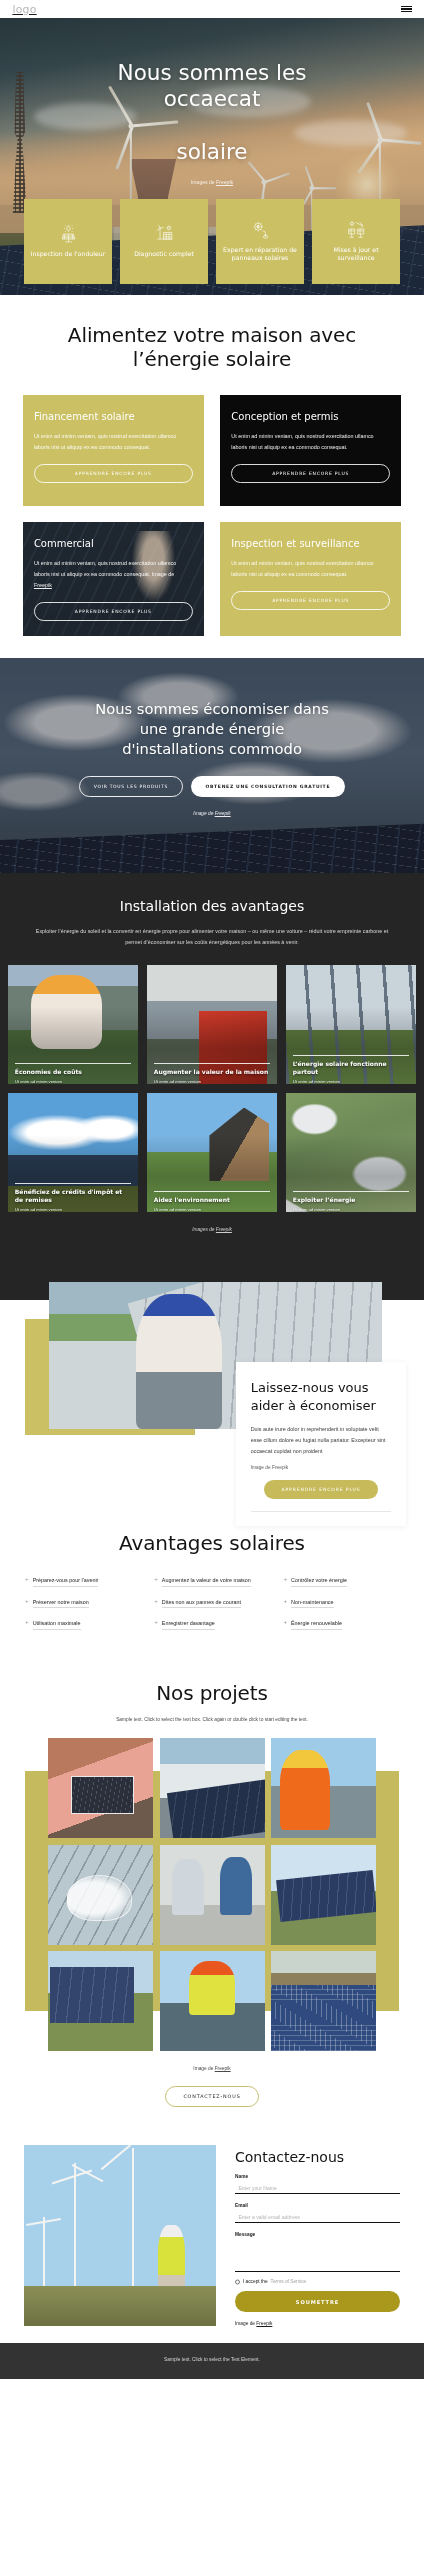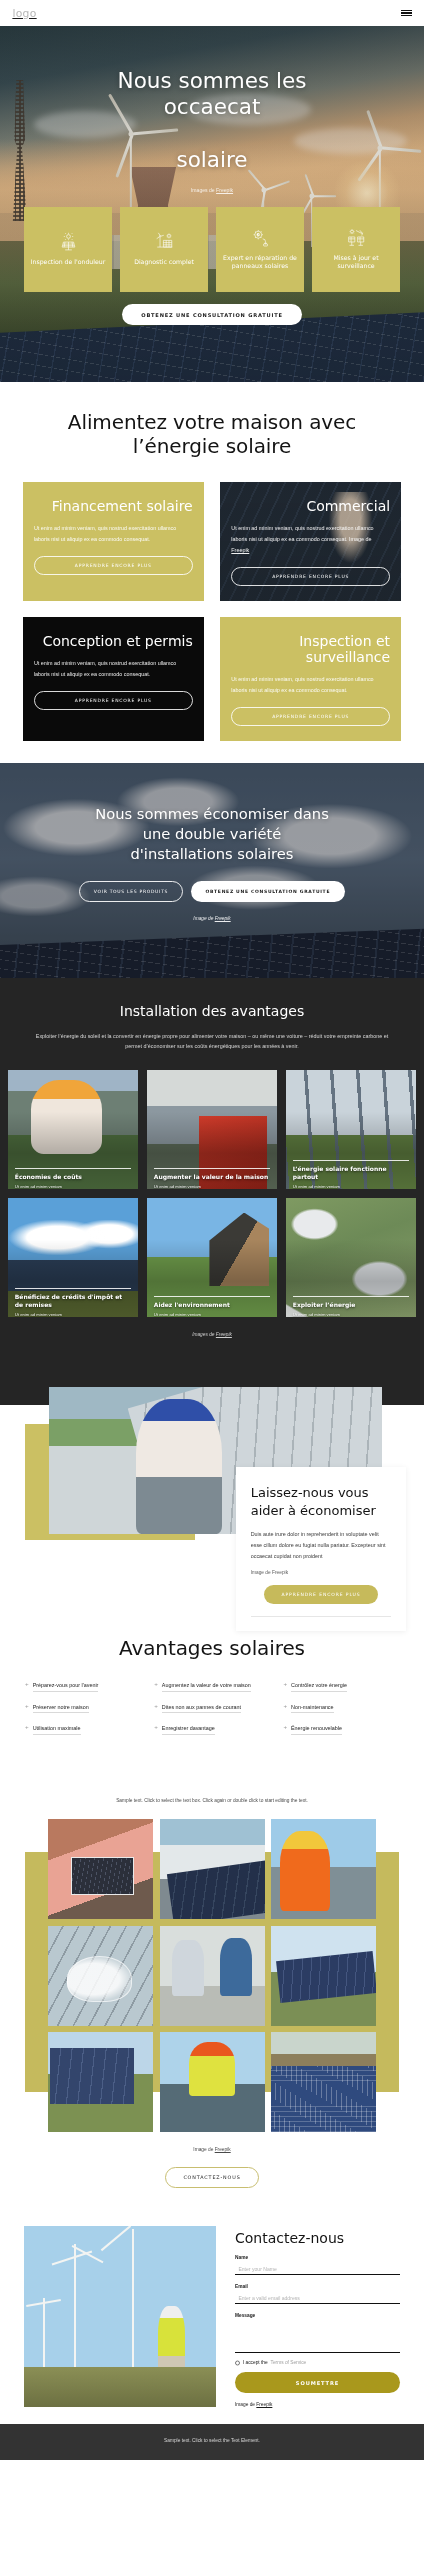--- a/index.html
+++ b/index.html
@@ -9,21 +9,21 @@
     font-family: "Liberation Sans", sans-serif;
     background: #ffffff;
     color: #1c1c1c;
     width: 424px;
     overflow-x: hidden;
   }
   .page { width: 424px; position: relative; }
 
   
   .header {
-    height: 26px;
+    height: 18px;
     background: #ffffff;
     display: flex;
     align-items: center;
     justify-content: space-between;
     padding: 0 12.4px;
     position: relative;
     z-index: 30;
     text-decoration: underline;
   }
   .logo {
@@ -31,21 +31,21 @@
     color: #b7b7b7;
     letter-spacing: 0.3px;
     font-family: "DejaVu Sans", sans-serif;
   }
   .burger { display: flex; flex-direction: column; gap: 1.7px; cursor: pointer; }
   .burger span { display: block; width: 10.8px; height: 1.1px; background: #111; }
 
   
   .hero {
     position: relative;
-    height: 356px;
+    height: 277px;
     overflow: hidden;
     background: #2b3338;
   }
   .hero-bg { position: absolute; inset: 0; }
   .sky {
     position: absolute; left:0; right:0; top:0; height: 187px;
     background: linear-gradient(170deg,#2e4247 0%,#3c5056 22%,#7d8277 45%,#c8a277 62%,#e0b684 75%,#cfa473 100%);
   }
   .sky2 {
     position:absolute; left:0; right:0; top:113px; height: 113px;
@@ -142,21 +142,21 @@
   }
   .cards-grid { display:grid; grid-template-columns: 1fr 1fr; gap: 16px; margin-top: 24px; }
   .feat-card { padding: 16px 11.3px 14.7px; position:relative; overflow:hidden; min-height: 111px; }
   .feat-card.gold { background:#cbc063; }
   .feat-card.black { background:#0a0a0a; }
   .feat-card.photo { background:#3d4148; }
   .feat-card .ph-bg { position:absolute; inset:0; }
   .feat-card .ph-inner { position:relative; z-index:2; }
   .feat-h {
     font-family:"DejaVu Sans", sans-serif;
-    font-size: 14px; font-weight: 400; color:#fff; margin-bottom: 9px; text-align: right;
+    font-size: 10px; font-weight: 400; color:#fff; margin-bottom: 9px;
   }
   .feat-p { font-size: 5.4px; line-height: 2.0; color: rgba(255,255,255,.93); }
   .feat-p u { text-decoration: underline; }
   .btn-outline {
     display:block; margin-top: 11.3px; width: 100%;
     border:0.6px solid rgba(255,255,255,.85); background:transparent; border-radius: 12.4px;
     padding: 6.2px 5.7px; color:#fff; font-size: 4.5px; letter-spacing:0.8px; cursor:pointer;
     font-family:"DejaVu Sans", sans-serif;
   }
 
@@ -487,33 +487,33 @@
     <div class="cards-grid">
 
       <div class="feat-card gold">
         <div class="ph-inner">
           <div class="feat-h">Financement solaire</div>
           <div class="feat-p">Ut enim ad minim veniam, quis nostrud exercitation ullamco laboris nisi ut aliquip ex ea commodo consequat.</div>
           <button class="btn-outline">APPRENDRE ENCORE PLUS</button>
         </div>
       </div>
 
+      <div class="feat-card black">
+        <div class="ph-inner">
+          <div class="feat-h">Conception et permis</div>
+          <div class="feat-p">Ut enim ad minim veniam, quis nostrud exercitation ullamco laboris nisi ut aliquip ex ea commodo consequat.</div>
+          <button class="btn-outline">APPRENDRE ENCORE PLUS</button>
+        </div>
+      </div>
+
       <div class="feat-card photo">
         <div class="ph-bg bg-solarfarm"></div>
         <div class="ph-inner">
           <div class="feat-h">Commercial</div>
           <div class="feat-p"><span>Ut enim ad minim veniam, quis nostrud exercitation ullamco laboris nisi ut aliquip ex ea commodo consequat. Image de </span><u>Freepik</u></div>
-          <button class="btn-outline">APPRENDRE ENCORE PLUS</button>
-        </div>
-      </div>
-
-      <div class="feat-card black">
-        <div class="ph-inner">
-          <div class="feat-h">Conception et permis</div>
-          <div class="feat-p">Ut enim ad minim veniam, quis nostrud exercitation ullamco laboris nisi ut aliquip ex ea commodo consequat.</div>
           <button class="btn-outline">APPRENDRE ENCORE PLUS</button>
         </div>
       </div>
 
       <div class="feat-card gold">
         <div class="ph-inner">
           <div class="feat-h">Inspection et surveillance</div>
           <div class="feat-p">Ut enim ad minim veniam, quis nostrud exercitation ullamco laboris nisi ut aliquip ex ea commodo consequat.</div>
           <button class="btn-outline">APPRENDRE ENCORE PLUS</button>
         </div>
@@ -521,22 +521,22 @@
     </div>
   </div>
 
   <div class="banner">
     <div class="clouds"></div>
     <div class="panels"></div>
     <div class="shade"></div>
     <div class="banner-inner">
       <div class="banner-title">
         <span>Nous sommes économiser dans</span><br>
-        <span>une double variété</span><br>
-        <span>d'installations solaires</span>
+        <span>une grande énergie</span><br>
+        <span>d'installations commodo</span>
       </div>
       <div class="banner-btns">
         <button class="btn-pill-o">VOIR TOUS LES PRODUITS</button>
         <button class="btn-pill-w">OBTENEZ UNE CONSULTATION GRATUITE</button>
       </div>
       <div class="banner-credit">
         <span>Image de </span><u>Freepik</u>
       </div>
     </div>
   </div>
@@ -663,20 +663,21 @@
           </div>
         <div class="adv-item">
             <span class="adv-plus">+</span>
             <span class="adv-txt">Énergie renouvelable</span>
           </div>
       </div>
     </div>
   </div>
 
   <div class="proj">
+    <h2 class="h2">Nos projets</h2>
     <div class="proj-sub">Sample text. Click to select the text box. Click again or double click to start editing the text.</div>
     <div class="proj-stage">
       <div class="proj-goldband"></div>
       <div class="proj-grid">
         <div class="proj-cell q1"></div>
         <div class="proj-cell q2"></div>
         <div class="proj-cell q3"></div>
         <div class="proj-cell q4"></div>
         <div class="proj-cell q5"></div>
         <div class="proj-cell q6"></div>

